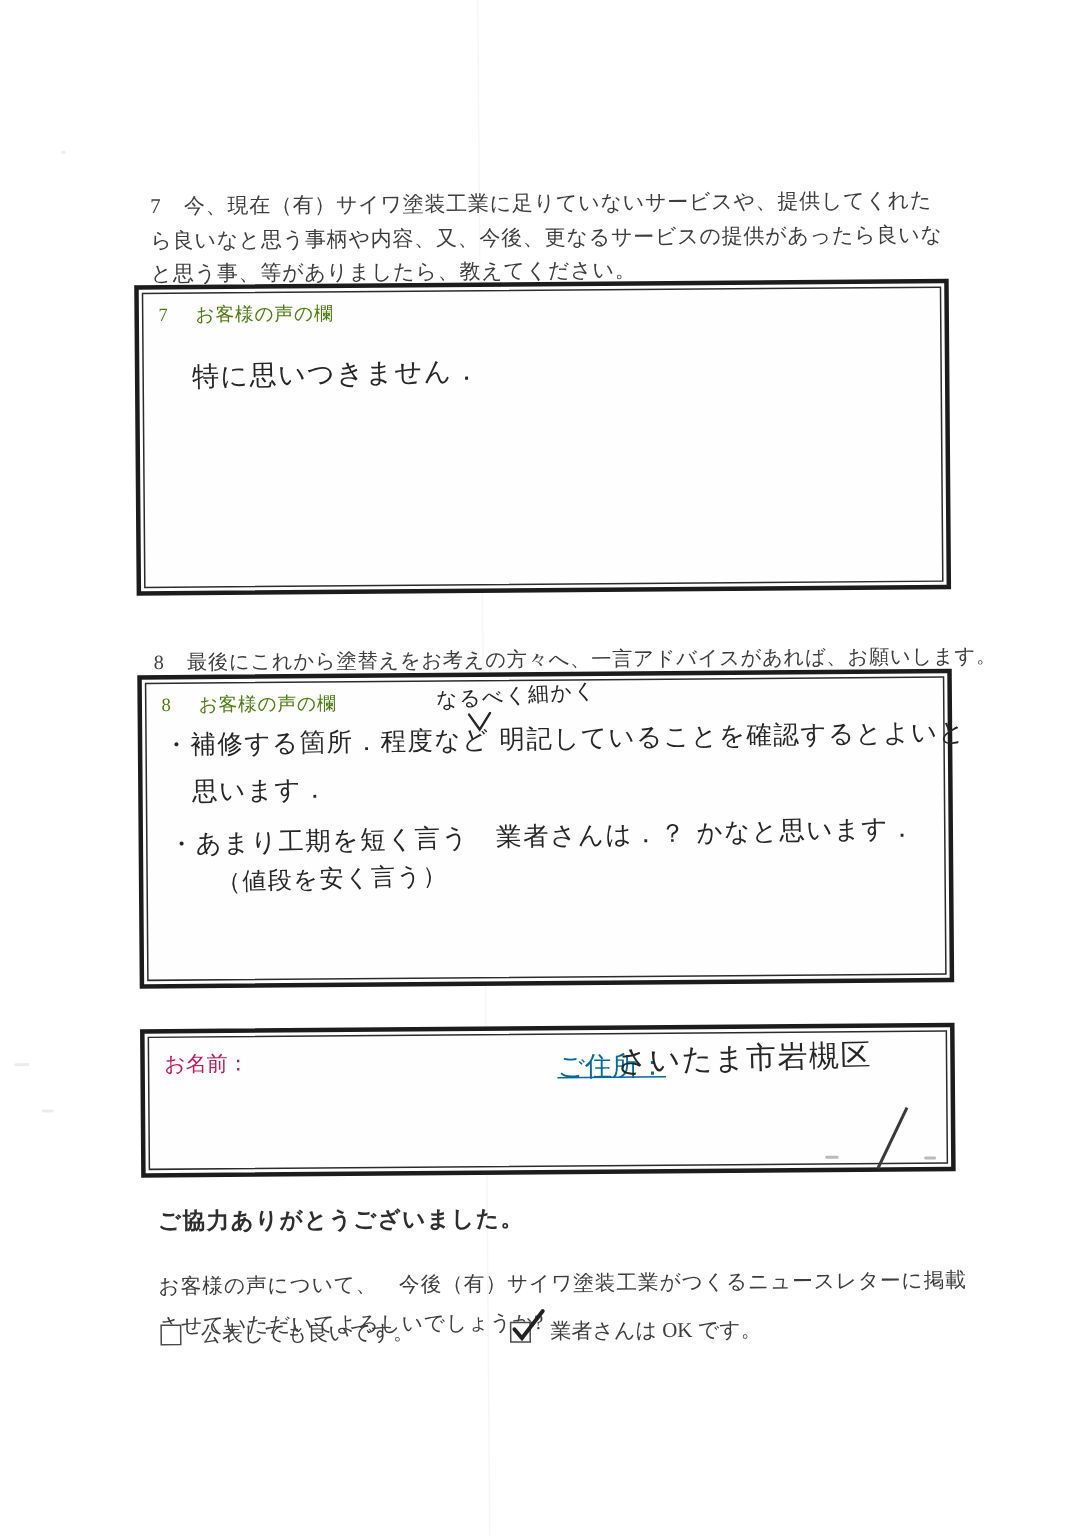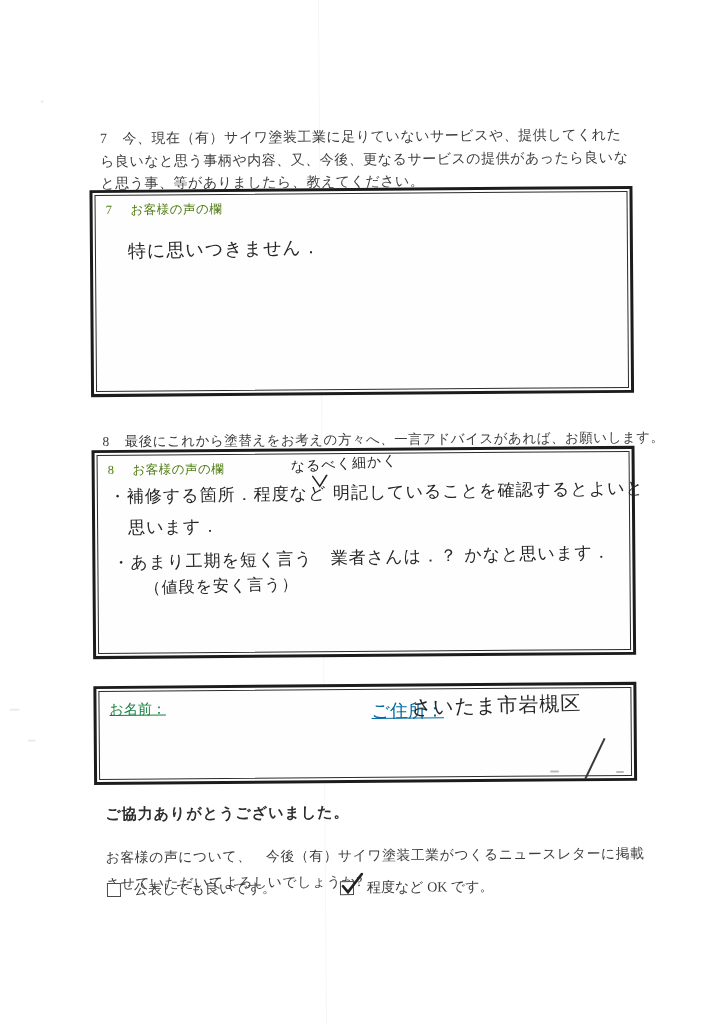--- a/index.html
+++ b/index.html
@@ -29,21 +29,21 @@
         letter-spacing:1px;}
   .hw7{position:absolute;left:32px;top:42px;font-size:18px;transform:rotate(-0.8deg);}
   .ins-note{position:absolute;left:193px;top:1px;font-size:14px;transform:rotate(-3deg);}
   .ins-caret{position:absolute;left:213px;top:20px;}
   .hw8-1{position:absolute;left:11px;top:27px;font-size:17px;transform:rotate(-0.5deg);}
   .hw8-2{position:absolute;left:30px;top:60px;font-size:17px;transform:rotate(-0.6deg);}
   .hw8-3{position:absolute;left:14px;top:92px;font-size:17px;transform:rotate(-0.8deg);}
   .hw8-4{position:absolute;left:46px;top:121px;font-size:16px;transform:rotate(-1.2deg);}
 
   
-  .info-name{position:absolute;left:10px;top:9px;font-size:14px;color:#15803d;text-decoration:underline;}
+  .info-name{position:absolute;left:10px;top:9px;font-size:14px;color:#be185d;}
   .info-addr-label{position:absolute;left:272px;top:9px;font-size:18px;color:#0369a1;text-decoration:underline;}
   .info-addr{position:absolute;left:312px;top:3px;font-size:20px;transform:rotate(-1deg);}
   .hw-slash{position:absolute;left:494px;top:48px;width:2px;height:45px;
             background:#3a3a3a;transform:rotate(26deg);}
   .hw-dash{position:absolute;background:rgba(60,60,60,0.35);height:2px;border-radius:1px;}
 
   
   .thanks{position:absolute;left:103px;top:803px;font-size:15px;font-weight:bold;
           color:#2e2e2e;letter-spacing:1px;}
   .closing-q{position:absolute;left:103px;top:829px;width:540px;font-size:13.8px;
@@ -119,17 +119,17 @@
         
       </span>
       <span>公表しても良いです。</span>
     </div>
     <div class="opt opt2">
       <span class="cbx checked">
         <svg class="tick" width="26" height="24" viewBox="0 0 26 24">
           <path d="M4,14 L9,20 L23,2" fill="none" stroke="#222" stroke-width="2.6" stroke-linecap="round"></path>
         </svg>
       </span>
-      <span>程度など OK です。</span>
+      <span>業者さんは OK です。</span>
     </div>
   </div>
 
 </div>
 
 </body></html>

